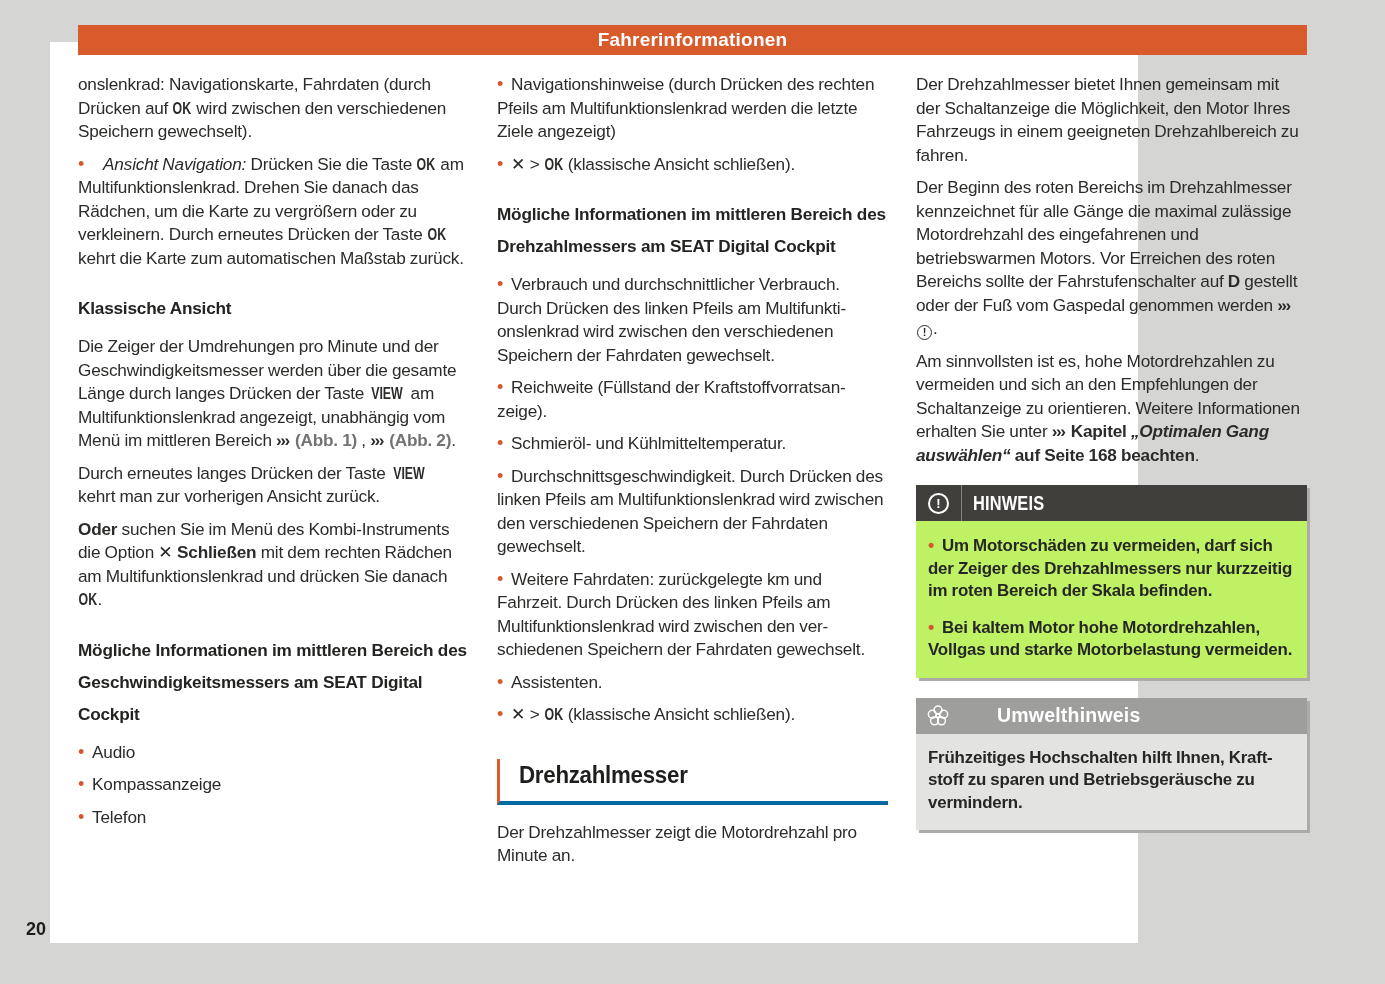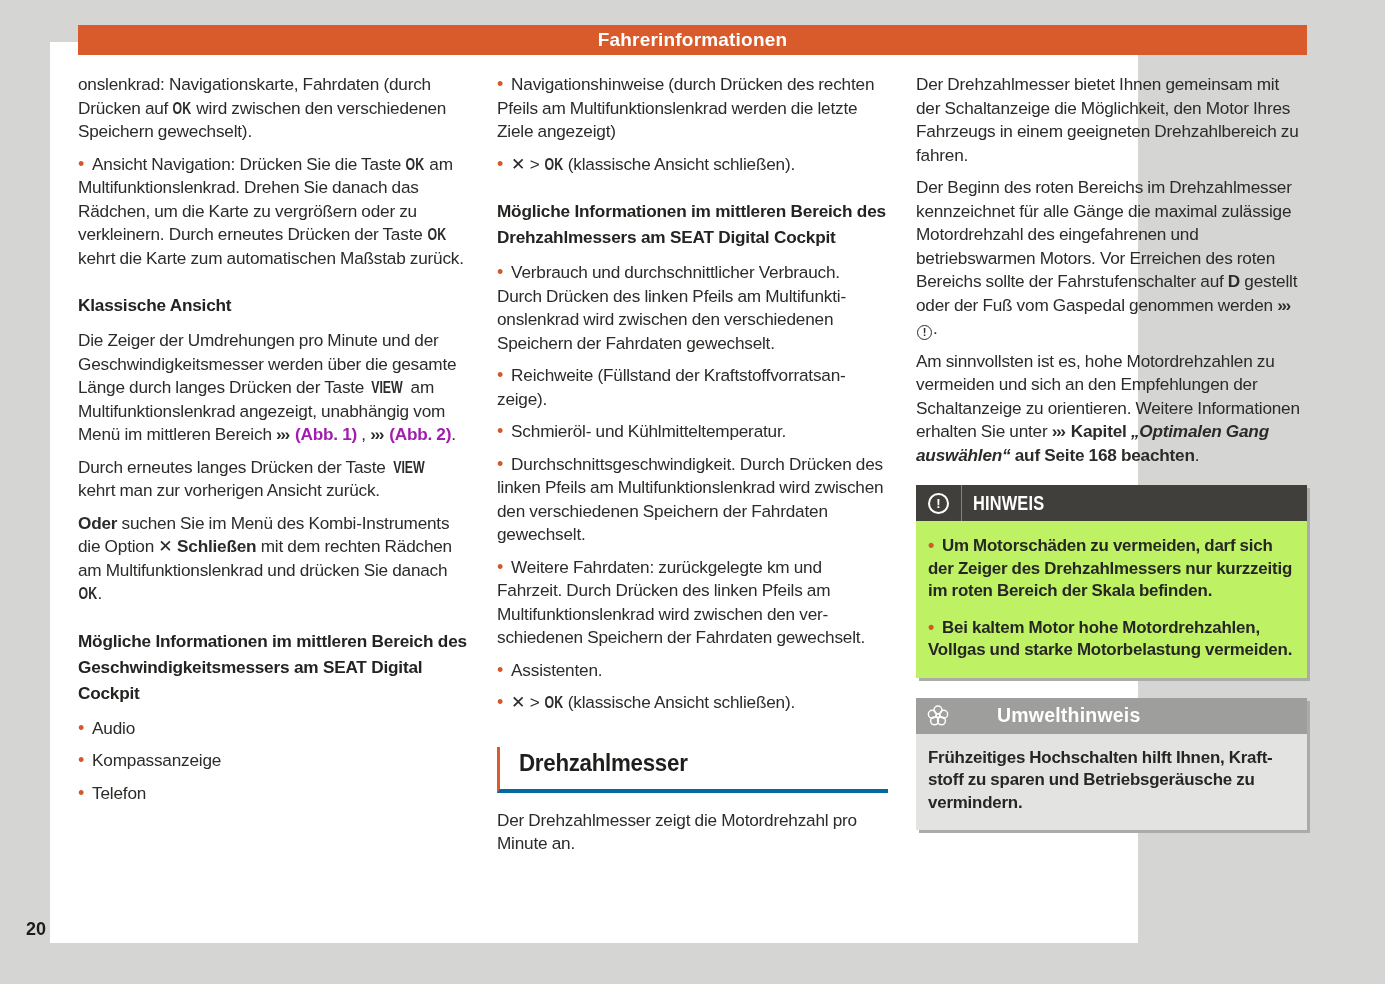--- a/index.html
+++ b/index.html
@@ -25,31 +25,31 @@
   }
   .col{width:391px;flex:0 0 391px;}
 
   .para{
     font-size:17.2px;line-height:23.5px;margin:0 0 9px;
     color:#2b2b29;letter-spacing:-.2px;word-spacing:-.3px;
   }
   .marker{color:#d3582a;margin-right:8px;font-size:18px;}
   .sg-n{}
   .sg-b{font-weight:700;}
-  .sg-i{}
+  .sg-i{font-style:italic;margin-left:11px;}
   .sg-bi{font-weight:700;font-style:italic;}
   .sg-key{
     font-weight:700;display:inline-block;transform:scaleX(.72);
     transform-origin:center 70%;margin:0 -.18em;letter-spacing:0;
   }
   .sg-ref{font-weight:700;letter-spacing:-1.5px;margin-right:2px;}
-  .sg-link{color:#a21caf;font-weight:700;}
+  .sg-link{color:#737373;font-weight:700;}
   .sg-x{letter-spacing:0;}
   .subhead{
-    font-size:17.2px;line-height:26px;font-weight:700;
+    font-size:17.2px;line-height:32px;font-weight:700;
     margin:22px 0 11px;color:#232321;letter-spacing:-.2px;
   }
   .section-wrap{
     margin:32px 0 16px;
     border-left:3px solid #d95b2b;border-bottom:4px solid #0369a1;
     padding:2px 0 12px 19px;
   }
   .section-head{
     margin:0;font-size:24px;font-weight:800;color:#1e1e1c;
     letter-spacing:-.3px;display:inline-block;transform:scaleX(.93);

